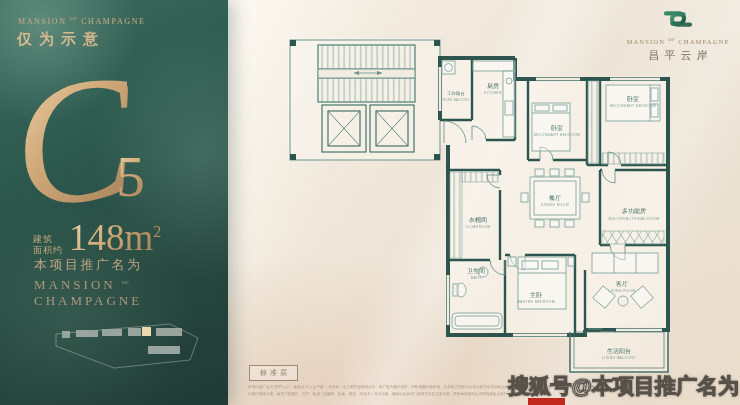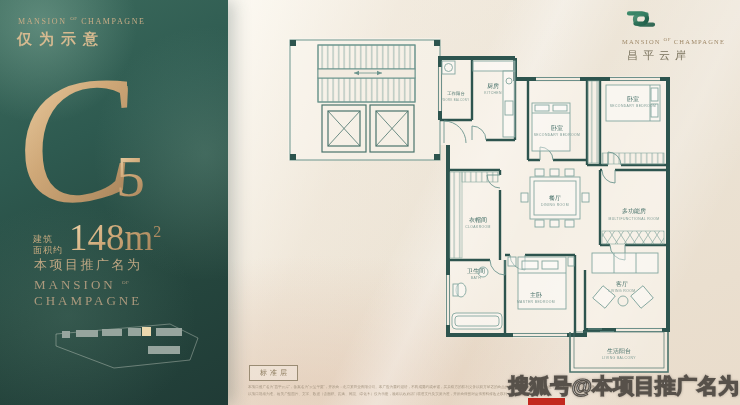--- a/index.html
+++ b/index.html
@@ -39,21 +39,21 @@
   .big-5 { position:absolute; left:116px; top:148px; font-size:58px; line-height:1; }
   .area-row { position:absolute; left:33px; top:219px; display:flex; align-items:flex-end; }
   .area-label { font-size:9px; color:#c9ab80; line-height:1.25; letter-spacing:1px; margin-right:6px; }
   .area-value { font-size:37px; line-height:1; }
   .area-value sup { font-size:16px; }
   .layout-desc { position:absolute; left:34px; top:256px; font-size:13px; letter-spacing:2.5px; color:#bfa783; }
   .brand-bottom { position:absolute; left:34px; top:277px; font-size:13px; letter-spacing:3px; color:#ab997d; }
   .sitemap { position:absolute; left:52px; top:318px; }
 
   
-  .logo { position:absolute; left:622px; top:7px; width:112px; }
+  .logo { position:absolute; left:622px; top:7px; width:112px; text-align:center; }
   .logo-emblem { display:inline-block; }
   .logo-brand { font-family:"Liberation Serif", serif; font-size:6.5px; letter-spacing:1.2px; color:#a08a6a; margin-top:2px; }
   .logo-cn { font-size:11px; letter-spacing:5px; color:#77705a; margin-top:3px; padding-left:5px; }
 
   
   .plan { position:absolute; left:270px; top:25px; }
   .plan text { font-family:"Liberation Sans", sans-serif; }
   .plan .cn { font-size:6px; fill:#3f6b64; text-anchor:middle; }
   .plan .cn.sm { font-size:4.4px; }
   .plan .en { font-size:3.4px; fill:#7c9a93; text-anchor:middle; letter-spacing:.4px; }

